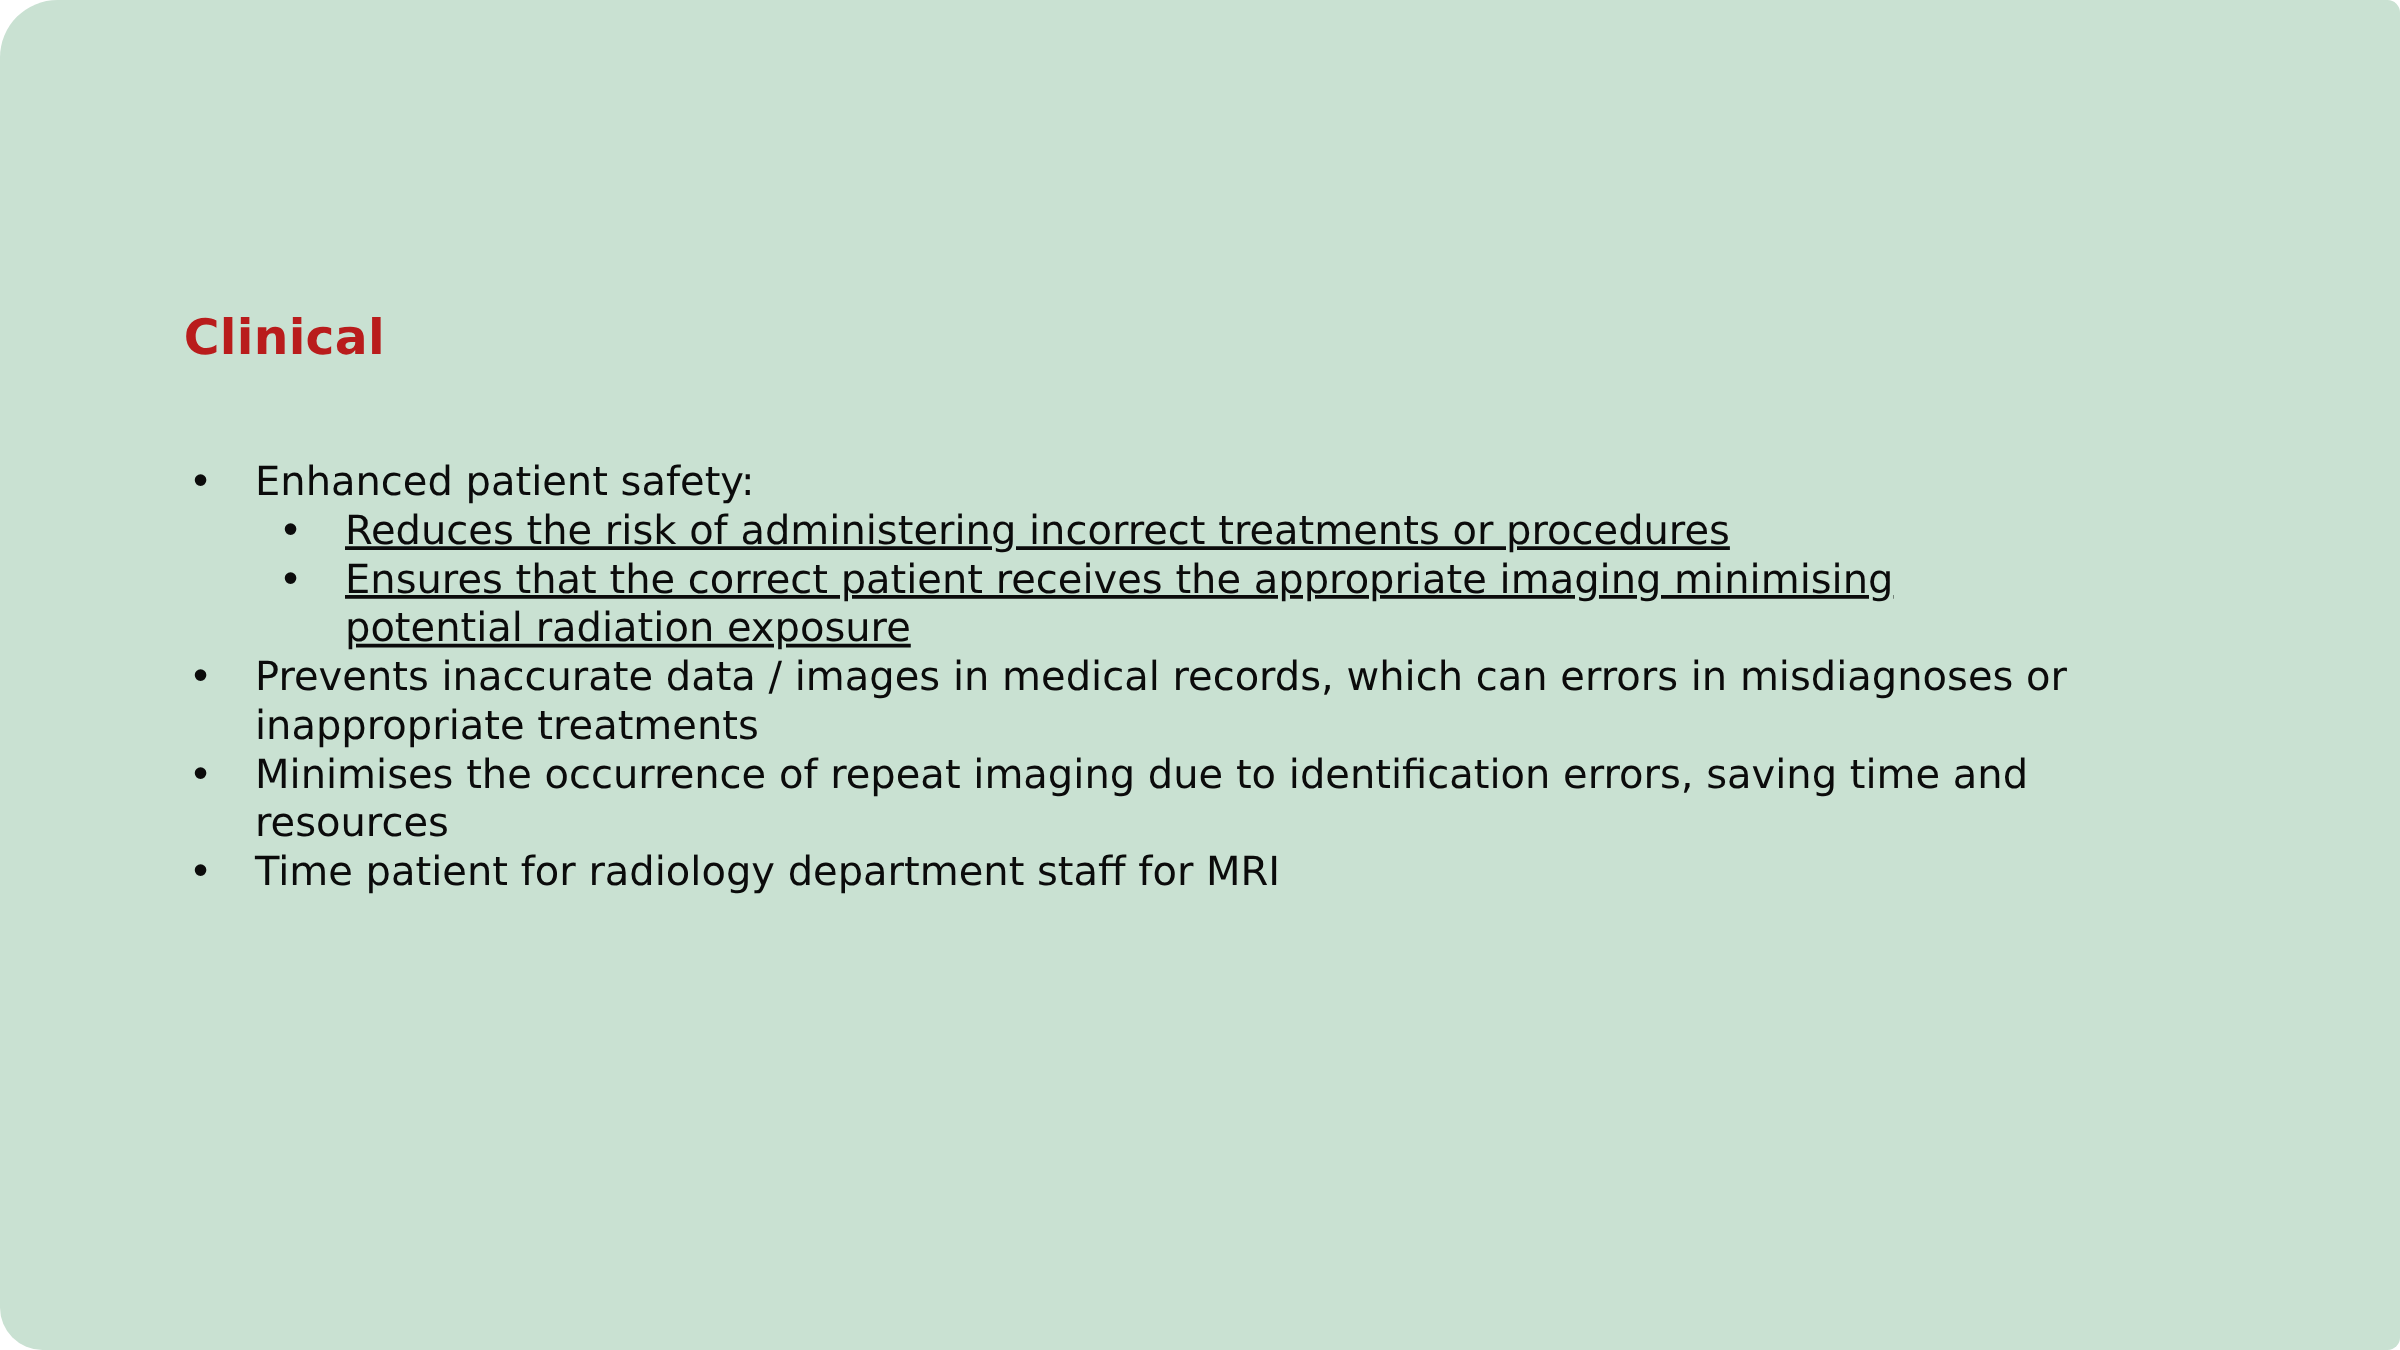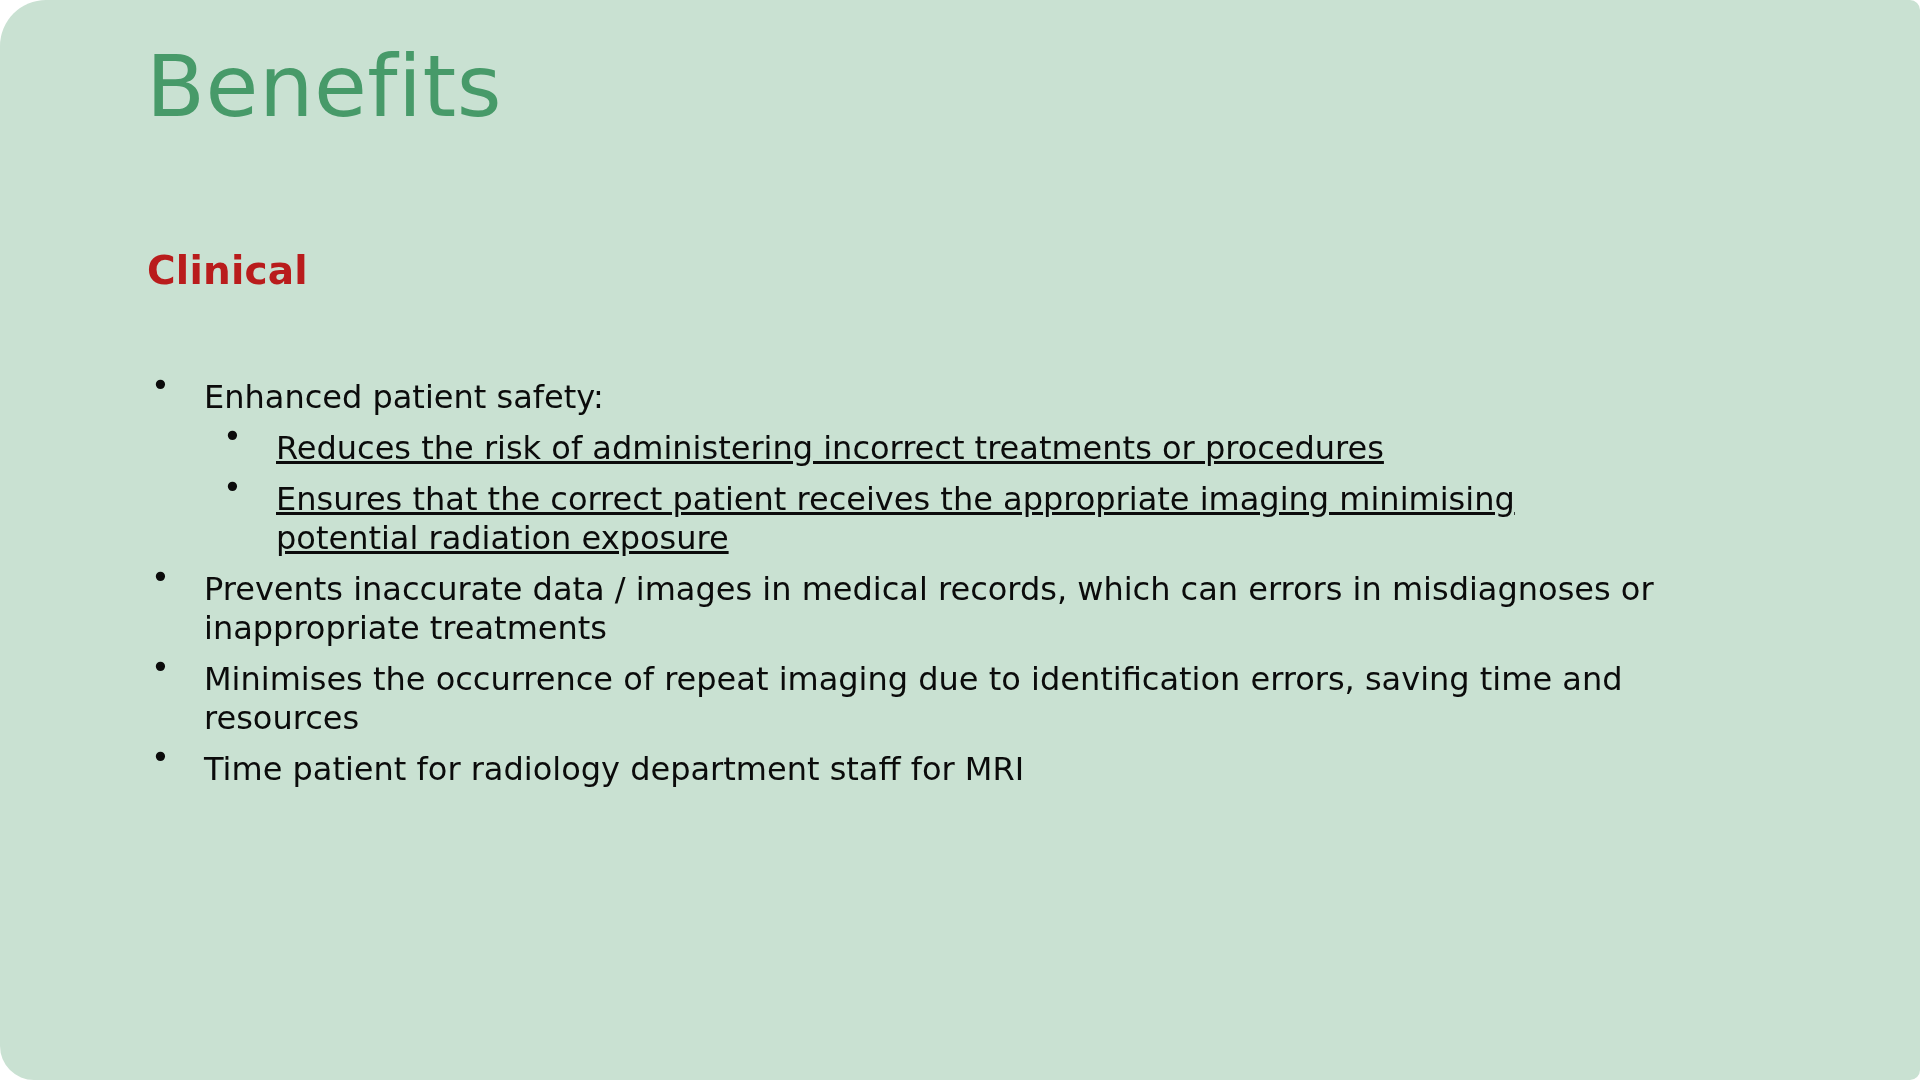--- a/index.html
+++ b/index.html
@@ -97,29 +97,27 @@
     text-decoration: underline;
   }
 
   .bullet-mark {
     color: #0b0b0b;
     user-select: none;
   }
   .bullet-text {
     color: #0b0b0b;
     white-space: normal;
-    margin-top: 12px;
   }
 </style>
 </head>
 <body>
 
 <div class="slide">
 
-  <div class="slide-title">Benefits</div>
 
   <div class="section-heading">Clinical</div>
 
   <div class="body-block">
 
     <div class="bullet-row lvl1">
       <span class="bullet-mark">•</span>
       <span class="bullet-text">Enhanced patient safety:</span>
     </div>
 

